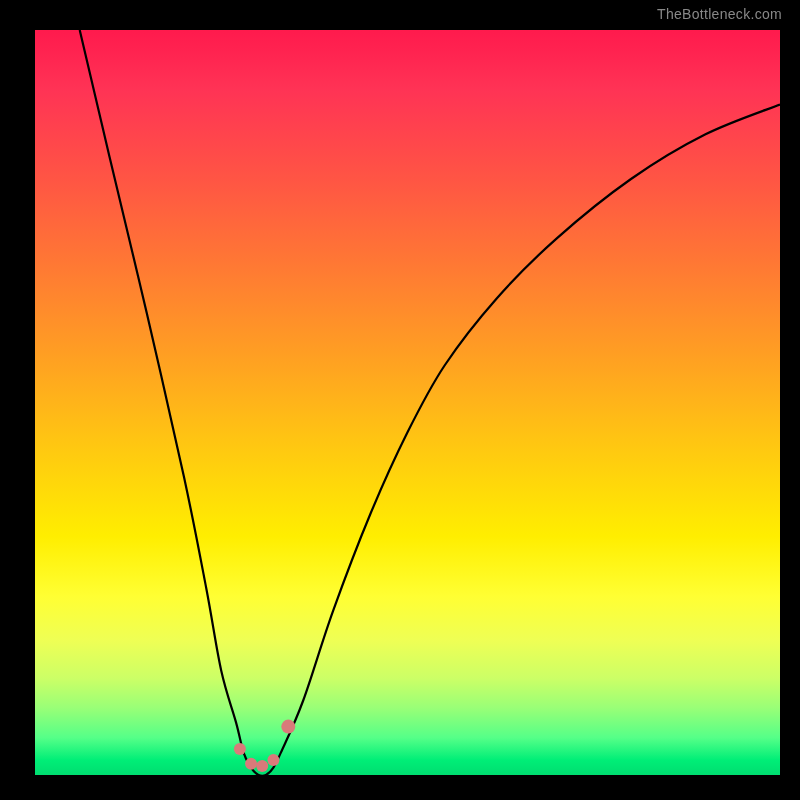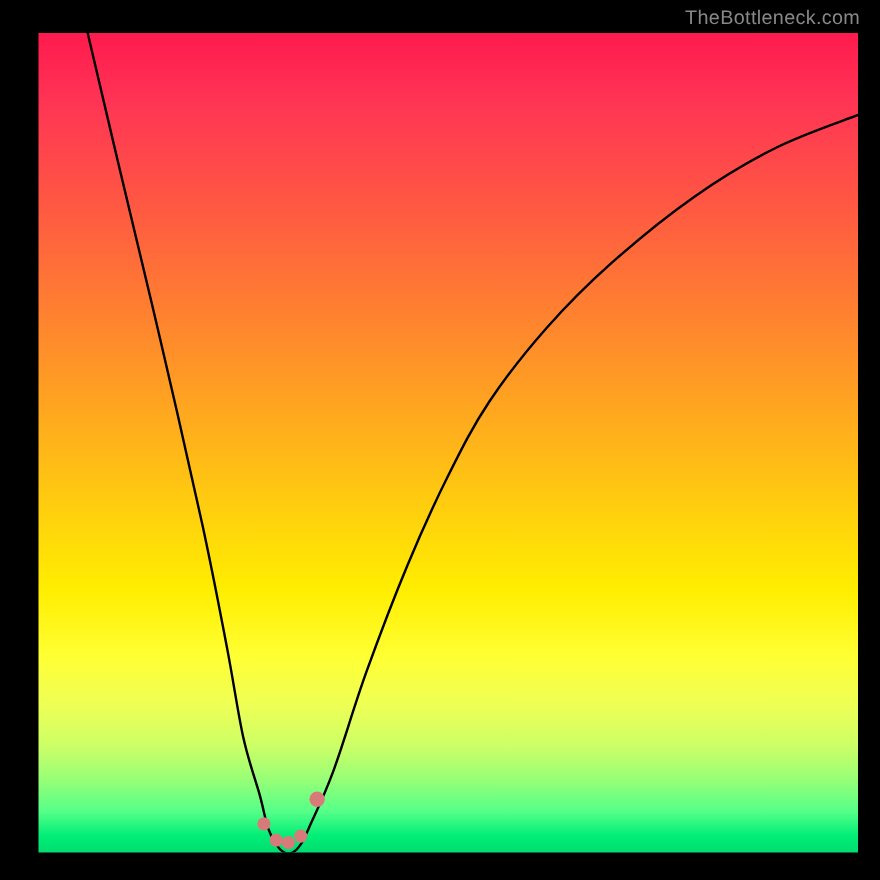--- a/index.html
+++ b/index.html
@@ -32,21 +32,21 @@
       #55ff88 95%,
       #00ee77 98%,
       #00dd70 100%
     );
   }
   .watermark {
     position: absolute;
     top: 6px;
     right: 18px;
     color: #888;
-    font-size: 18px;
+    font-size: 14px;
     font-weight: 500;
     letter-spacing: 0.3px;
   }
   .curve-svg {
     position: absolute;
     left: 35px;
     top: 30px;
     width: 745px;
     height: 745px;
   }

